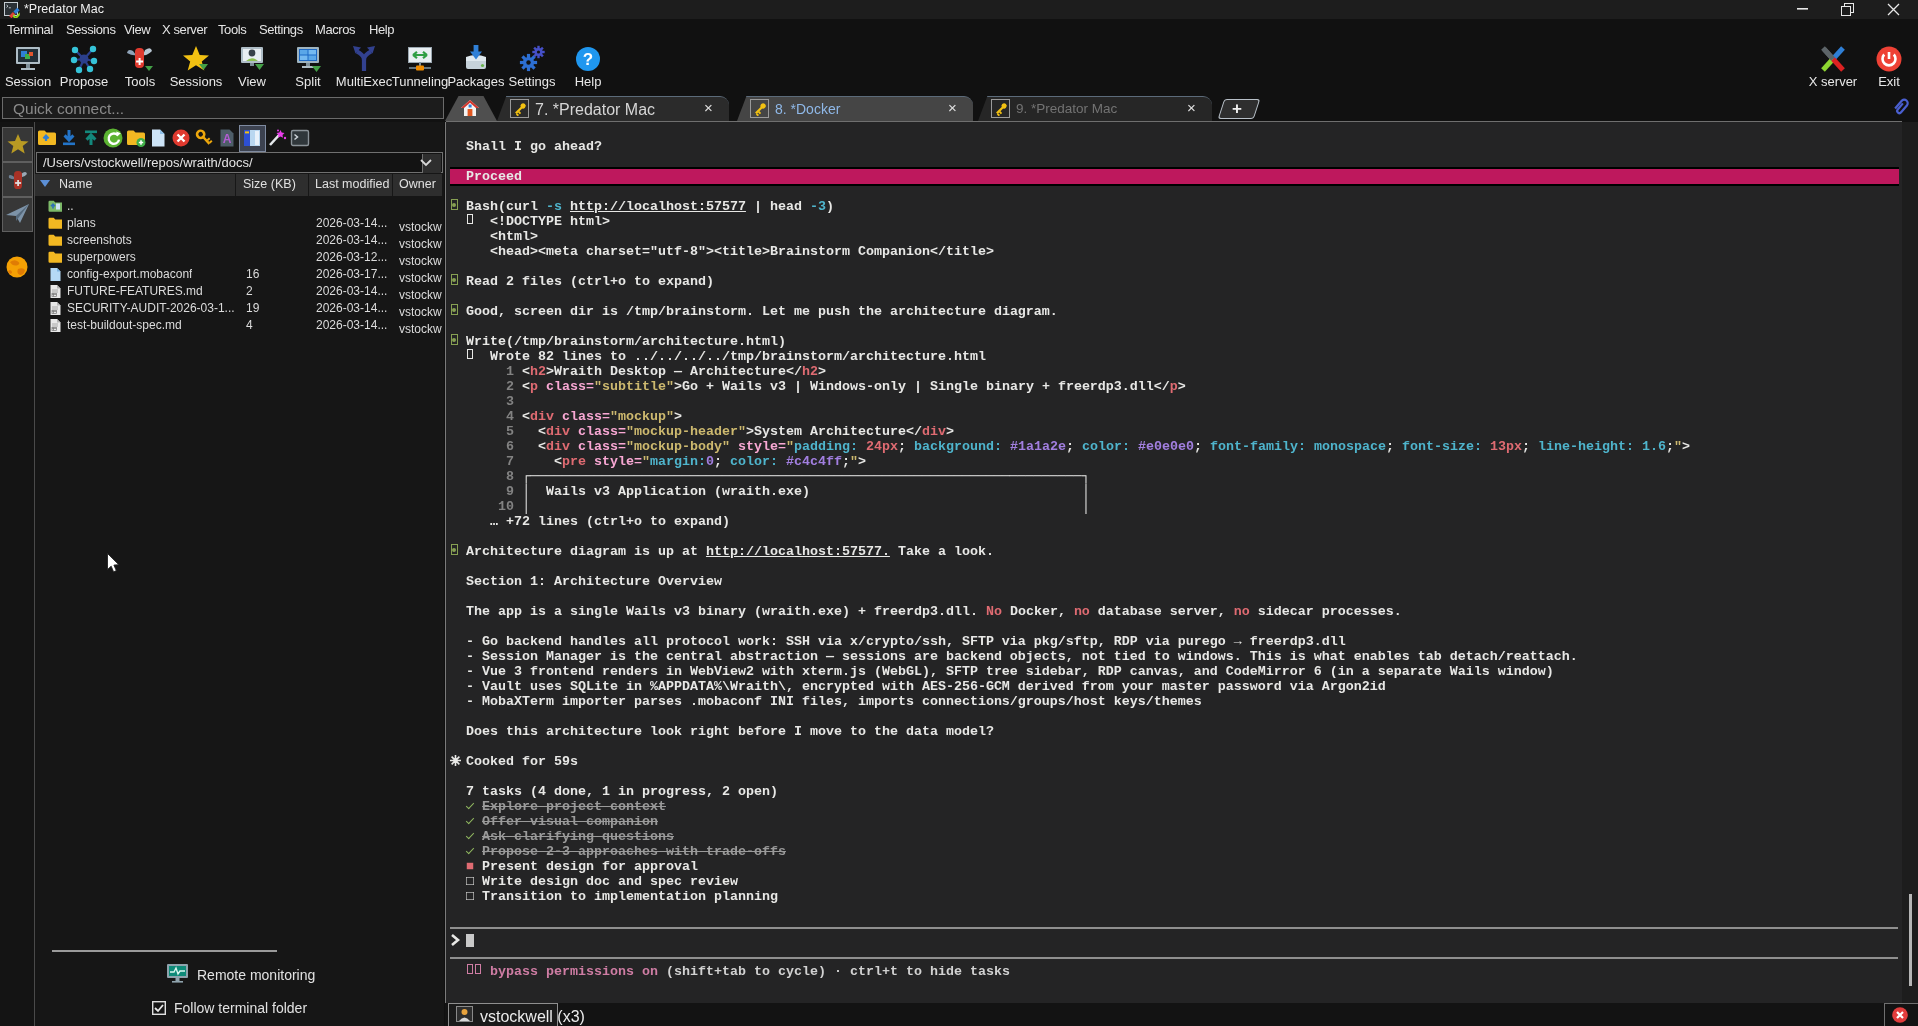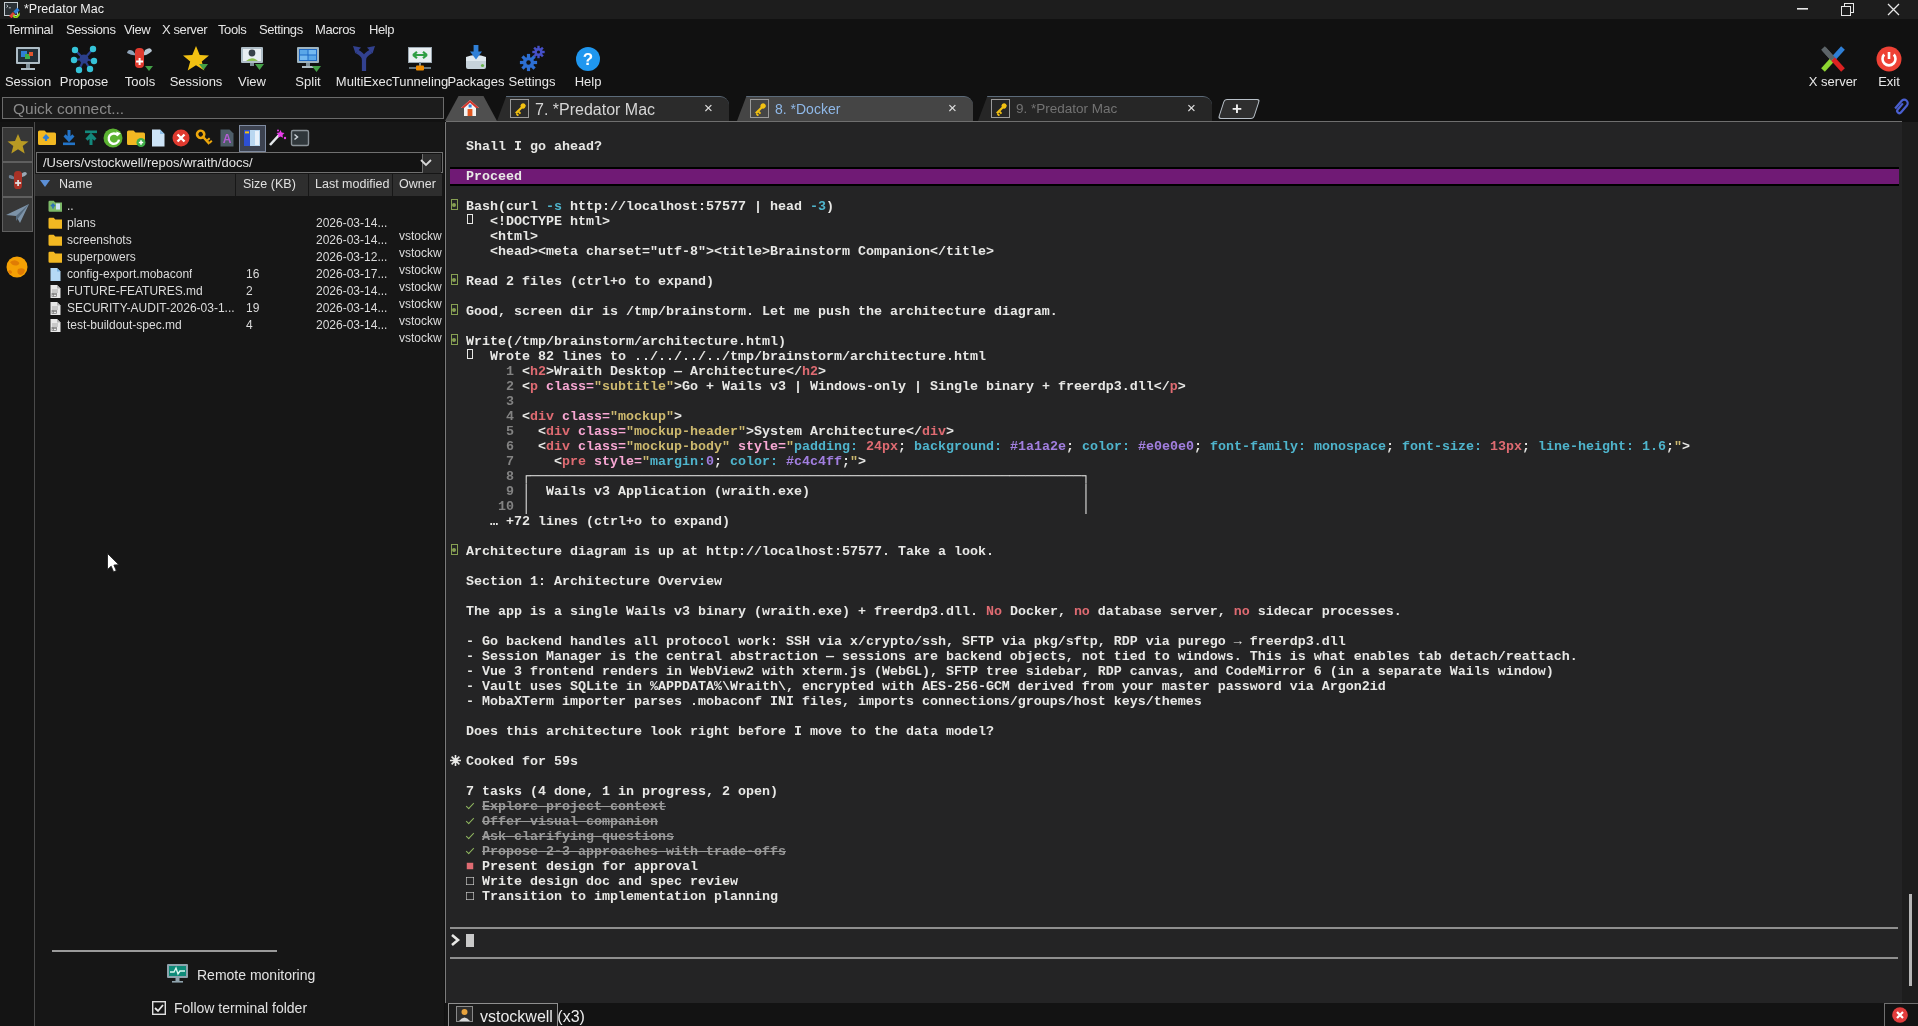--- a/index.html
+++ b/index.html
@@ -27,29 +27,29 @@
 #filearea{position:absolute;left:34px;top:122px;width:410px;height:904px;background:#161616;border-left:1px solid #4a4a4a}
 #pathbar{position:absolute;left:1px;top:30px;width:407px;height:21px;background:#131313;border:1px solid #707070;color:#e4e4e4;font-size:13px;line-height:19px;padding-left:6px}
 #pathdrop{position:absolute;right:1px;top:1px;width:19px;height:19px;background:#2e2e2e;border-left:1px solid #707070}
 #fhead{position:absolute;left:35px;top:174px;width:407px;height:22px;background:#2e2e2e;color:#e0e0e0;font-size:12.5px}
 .fh{position:absolute;top:3px}
 .fsep{position:absolute;top:0;width:1px;height:22px;background:#171717}
 .frow{position:absolute;left:35px;width:407px;height:17px;color:#dcdcdc;font-size:12px}
 .fname{position:absolute;left:32px;top:1px;white-space:nowrap;max-width:172px;overflow:hidden}
 .fsize{position:absolute;left:211px;top:1px}
 .fdate{position:absolute;left:281px;top:1px}
-.fown{position:absolute;left:364px;top:14px}
+.fown{position:absolute;left:364px;top:5px}
 .ficon{position:absolute;left:13px;top:1px}
 
 #term{position:absolute;left:445px;top:122px;width:1457px;height:881px;background:#242425;border-left:1px solid #7b7b7b;overflow:hidden}
 #tc{position:absolute;left:4px;top:17px;font-family:"Liberation Mono",monospace;font-size:13.3333px;line-height:15px;font-weight:bold;color:#e8e8e6;white-space:pre}
 #tc div{height:15px}
-.band{background:#701a75;box-shadow:0 2px 0 #000,0 -2px 0 #000}
+.band{background:#be185d;box-shadow:0 2px 0 #000,0 -2px 0 #000}
 .red{color:#df6b72}.grn{color:#f9a8d4}.tan{color:#cdb96f}.cyn{color:#4fb5cd}
-.pur{color:#a27fe0}.gry{color:#828282}.dim{color:#9a9a9a;text-decoration:line-through}.u{}.pnk{color:#cf7da4}.ltg{color:#d2d2d2}
+.pur{color:#a27fe0}.gry{color:#828282}.dim{color:#9a9a9a;text-decoration:line-through}.u{text-decoration:underline}.pnk{color:#cf7da4}.ltg{color:#d2d2d2}
 .b{display:inline-block;width:16px;height:11px;position:relative}
 .b{vertical-align:-1px}.b::before{content:"";position:absolute;left:0.5px;top:-1px;width:5px;height:9px;border:1px solid #87a053}.b::after{content:"";position:absolute;left:1.6px;top:2.6px;width:4.8px;height:4.8px;border-radius:50%;background:#87a053}
 .lb{display:inline-block;width:16px;height:11px;position:relative}
 .lb::before{content:"";position:absolute;left:1px;top:0px;width:4px;height:8px;border:1.5px solid #e8e8e6}
 .pb{display:inline-block;width:16px;height:11px;position:relative}
 .pb::before{content:"";position:absolute;left:1px;top:0px;width:4px;height:8px;border:1.2px solid #cf7da4}
 .pb::after{content:"";position:absolute;left:9px;top:0px;width:4px;height:8px;border:1.2px solid #cf7da4}
 .ck{display:inline-block;width:8px;height:9px;position:relative}
 .ck::before{content:"";position:absolute;left:0;top:2px;width:7px;height:3px;border-left:1.8px solid #8fb65f;border-bottom:1.8px solid #8fb65f;transform:rotate(-47deg)}
 .hr{display:inline-block;width:1448px;height:2px;background:#8f8f8f;vertical-align:1px}
@@ -465,21 +465,21 @@
     <path d="M3 7 l3 3 5 -6" stroke="#e8e8e8" stroke-width="1.8" fill="none"></path>
   </svg>
 <div class="blw" style="left:174px;top:1000px">Follow terminal folder</div>
 <div id="term">
     <div id="tc"><div>  Shall I go ahead?</div><div></div><div><span class="band" style="display:inline-block;width:1449px">  Proceed</span></div><div></div><div><span class="b"></span>Bash(curl <span class="cyn">-s</span> <span class="u">http://localhost:57577</span> | head <span class="cyn">-3</span>)</div><div>  <span class="lb"></span> &lt;!DOCTYPE html&gt;</div><div>     &lt;html&gt;</div><div>     &lt;head&gt;&lt;meta charset="utf-8"&gt;&lt;title&gt;Brainstorm Companion&lt;/title&gt;</div><div></div><div><span class="b"></span>Read 2 files (ctrl+o to expand)</div><div></div><div><span class="b"></span>Good, screen dir is /tmp/brainstorm. Let me push the architecture diagram.</div><div></div><div><span class="b"></span>Write(/tmp/brainstorm/architecture.html)</div><div>  <span class="lb"></span> Wrote 82 lines to ../../../../tmp/brainstorm/architecture.html</div><div><span class="gry">       1 </span>&lt;<span class="red">h2</span>&gt;Wraith Desktop — Architecture&lt;/<span class="red">h2</span>&gt;</div><div><span class="gry">       2 </span>&lt;<span class="red">p</span> <span class="grn">class=</span><span class="tan">"subtitle"</span>&gt;Go + Wails v3 | Windows-only | Single binary + freerdp3.dll&lt;/<span class="red">p</span>&gt;</div><div><span class="gry">       3</span></div><div><span class="gry">       4 </span>&lt;<span class="red">div</span> <span class="grn">class=</span><span class="tan">"mockup"</span>&gt;</div><div><span class="gry">       5 </span>  &lt;<span class="red">div</span> <span class="grn">class=</span><span class="tan">"mockup-header"</span>&gt;System Architecture&lt;/<span class="red">div</span>&gt;</div><div><span class="gry">       6 </span>  &lt;<span class="red">div</span> <span class="grn">class=</span><span class="tan">"mockup-body"</span> <span class="grn">style=</span><span class="tan">"</span><span class="cyn">padding:</span><span class="red"> 24px</span>; <span class="cyn">background:</span><span class="pur"> #1a1a2e</span>; <span class="cyn">color:</span><span class="pur"> #e0e0e0</span>; <span class="cyn">font-family: monospace</span>; <span class="cyn">font-size:</span><span class="red"> 13px</span>; <span class="cyn">line-height: 1.6</span>;<span class="tan">"</span>&gt;</div><div><span class="gry">       7 </span>    &lt;<span class="red">pre</span> <span class="grn">style=</span><span class="tan">"</span><span class="cyn">margin:</span><span class="pur">0</span>; <span class="cyn">color:</span><span class="pur"> #c4c4ff</span>;<span class="tan">"</span>&gt;</div><div><span class="gry">       8 </span>┌─────────────────────────────────────────────────────────────────────┐</div><div><span class="gry">       9 </span>│  Wails v3 Application (wraith.exe)                                  │</div><div><span class="gry">      10 </span>│                                                                     │</div><div>     … +72 lines (ctrl+o to expand)</div><div></div><div><span class="b"></span>Architecture diagram is up at <span class="u">http://localhost:57577.</span> Take a look.</div><div></div><div>  Section 1: Architecture Overview</div><div></div><div>  The app is a single Wails v3 binary (wraith.exe) + freerdp3.dll. <span class="red">No</span> Docker, <span class="red">no</span> database server, <span class="red">no</span> sidecar processes.</div><div></div><div>  - Go backend handles all protocol work: SSH via x/crypto/ssh, SFTP via pkg/sftp, RDP via purego → freerdp3.dll</div><div>  - Session Manager is the central abstraction — sessions are backend objects, not tied to windows. This is what enables tab detach/reattach.</div><div>  - Vue 3 frontend renders in WebView2 with xterm.js (WebGL), SFTP tree sidebar, RDP canvas, and CodeMirror 6 (in a separate Wails window)</div><div>  - Vault uses SQLite in %APPDATA%\Wraith\, encrypted with AES-256-GCM derived from your master password via Argon2id</div><div>  - MobaXTerm importer parses .mobaconf INI files, imports connections/groups/host keys/themes</div><div></div><div>  Does this architecture look right before I move to the data model?</div><div></div><div><svg width="16" height="11" viewBox="0 0 16 11" style="vertical-align:-1px">
           <g stroke="#e8e8e6" stroke-width="1.6">
             <path d="M5.5 0 L5.5 11 M0 5.5 L11 5.5 M1.6 1.6 L9.4 9.4 M9.4 1.6 L1.6 9.4"></path>
           </g>
         </svg>Cooked for 59s</div><div></div><div>  7 tasks (4 done, 1 in progress, 2 open)</div><div>  <span class="ck"></span> <span class="dim">Explore project context</span></div><div>  <span class="ck"></span> <span class="dim">Offer visual companion</span></div><div>  <span class="ck"></span> <span class="dim">Ask clarifying questions</span></div><div>  <span class="ck"></span> <span class="dim">Propose 2-3 approaches with trade-offs</span></div><div>  <span class="red">■</span> Present design for approval</div><div>  □ Write design doc and spec review</div><div>  □ Transition to implementation planning</div><div></div><div><span class="hr"></span></div><div><svg width="16" height="12" viewBox="0 0 16 12" style="vertical-align:-1px">
           <path d="M2 1 L8 6 L2 11" fill="none" stroke="#e8e8e6" stroke-width="2.6"></path>
-        </svg><span class="cur"></span></div><div><span class="hr"></span></div></div>
+        </svg><span class="cur"></span></div><div><span class="hr"></span></div><div>  <span class="pb"></span> <span class="pnk">bypass permissions on</span><span class="ltg"> (shift+tab to cycle) · ctrl+t to hide tasks</span></div></div>
   </div>
 <div id="sbarea"></div>
 <div class="abs" id="sthumb" style="left:1909px;top:894px;width:3px;height:92px;background:#b5b5b5"></div>
 <svg class="abs" style="left:1890px;top:96px" width="22" height="22" viewBox="0 0 22 22">
     <g transform="rotate(40 11 11)">
       <path d="M7.5 16 V6 a3.5 3.5 0 0 1 7 0 v9 a2.2 2.2 0 0 1 -4.4 0 V7" fill="none" stroke="#4a5fd0" stroke-width="2.2"></path>
     </g>
   </svg>
 <div id="statusbar"></div>
 <div id="stab"></div>

